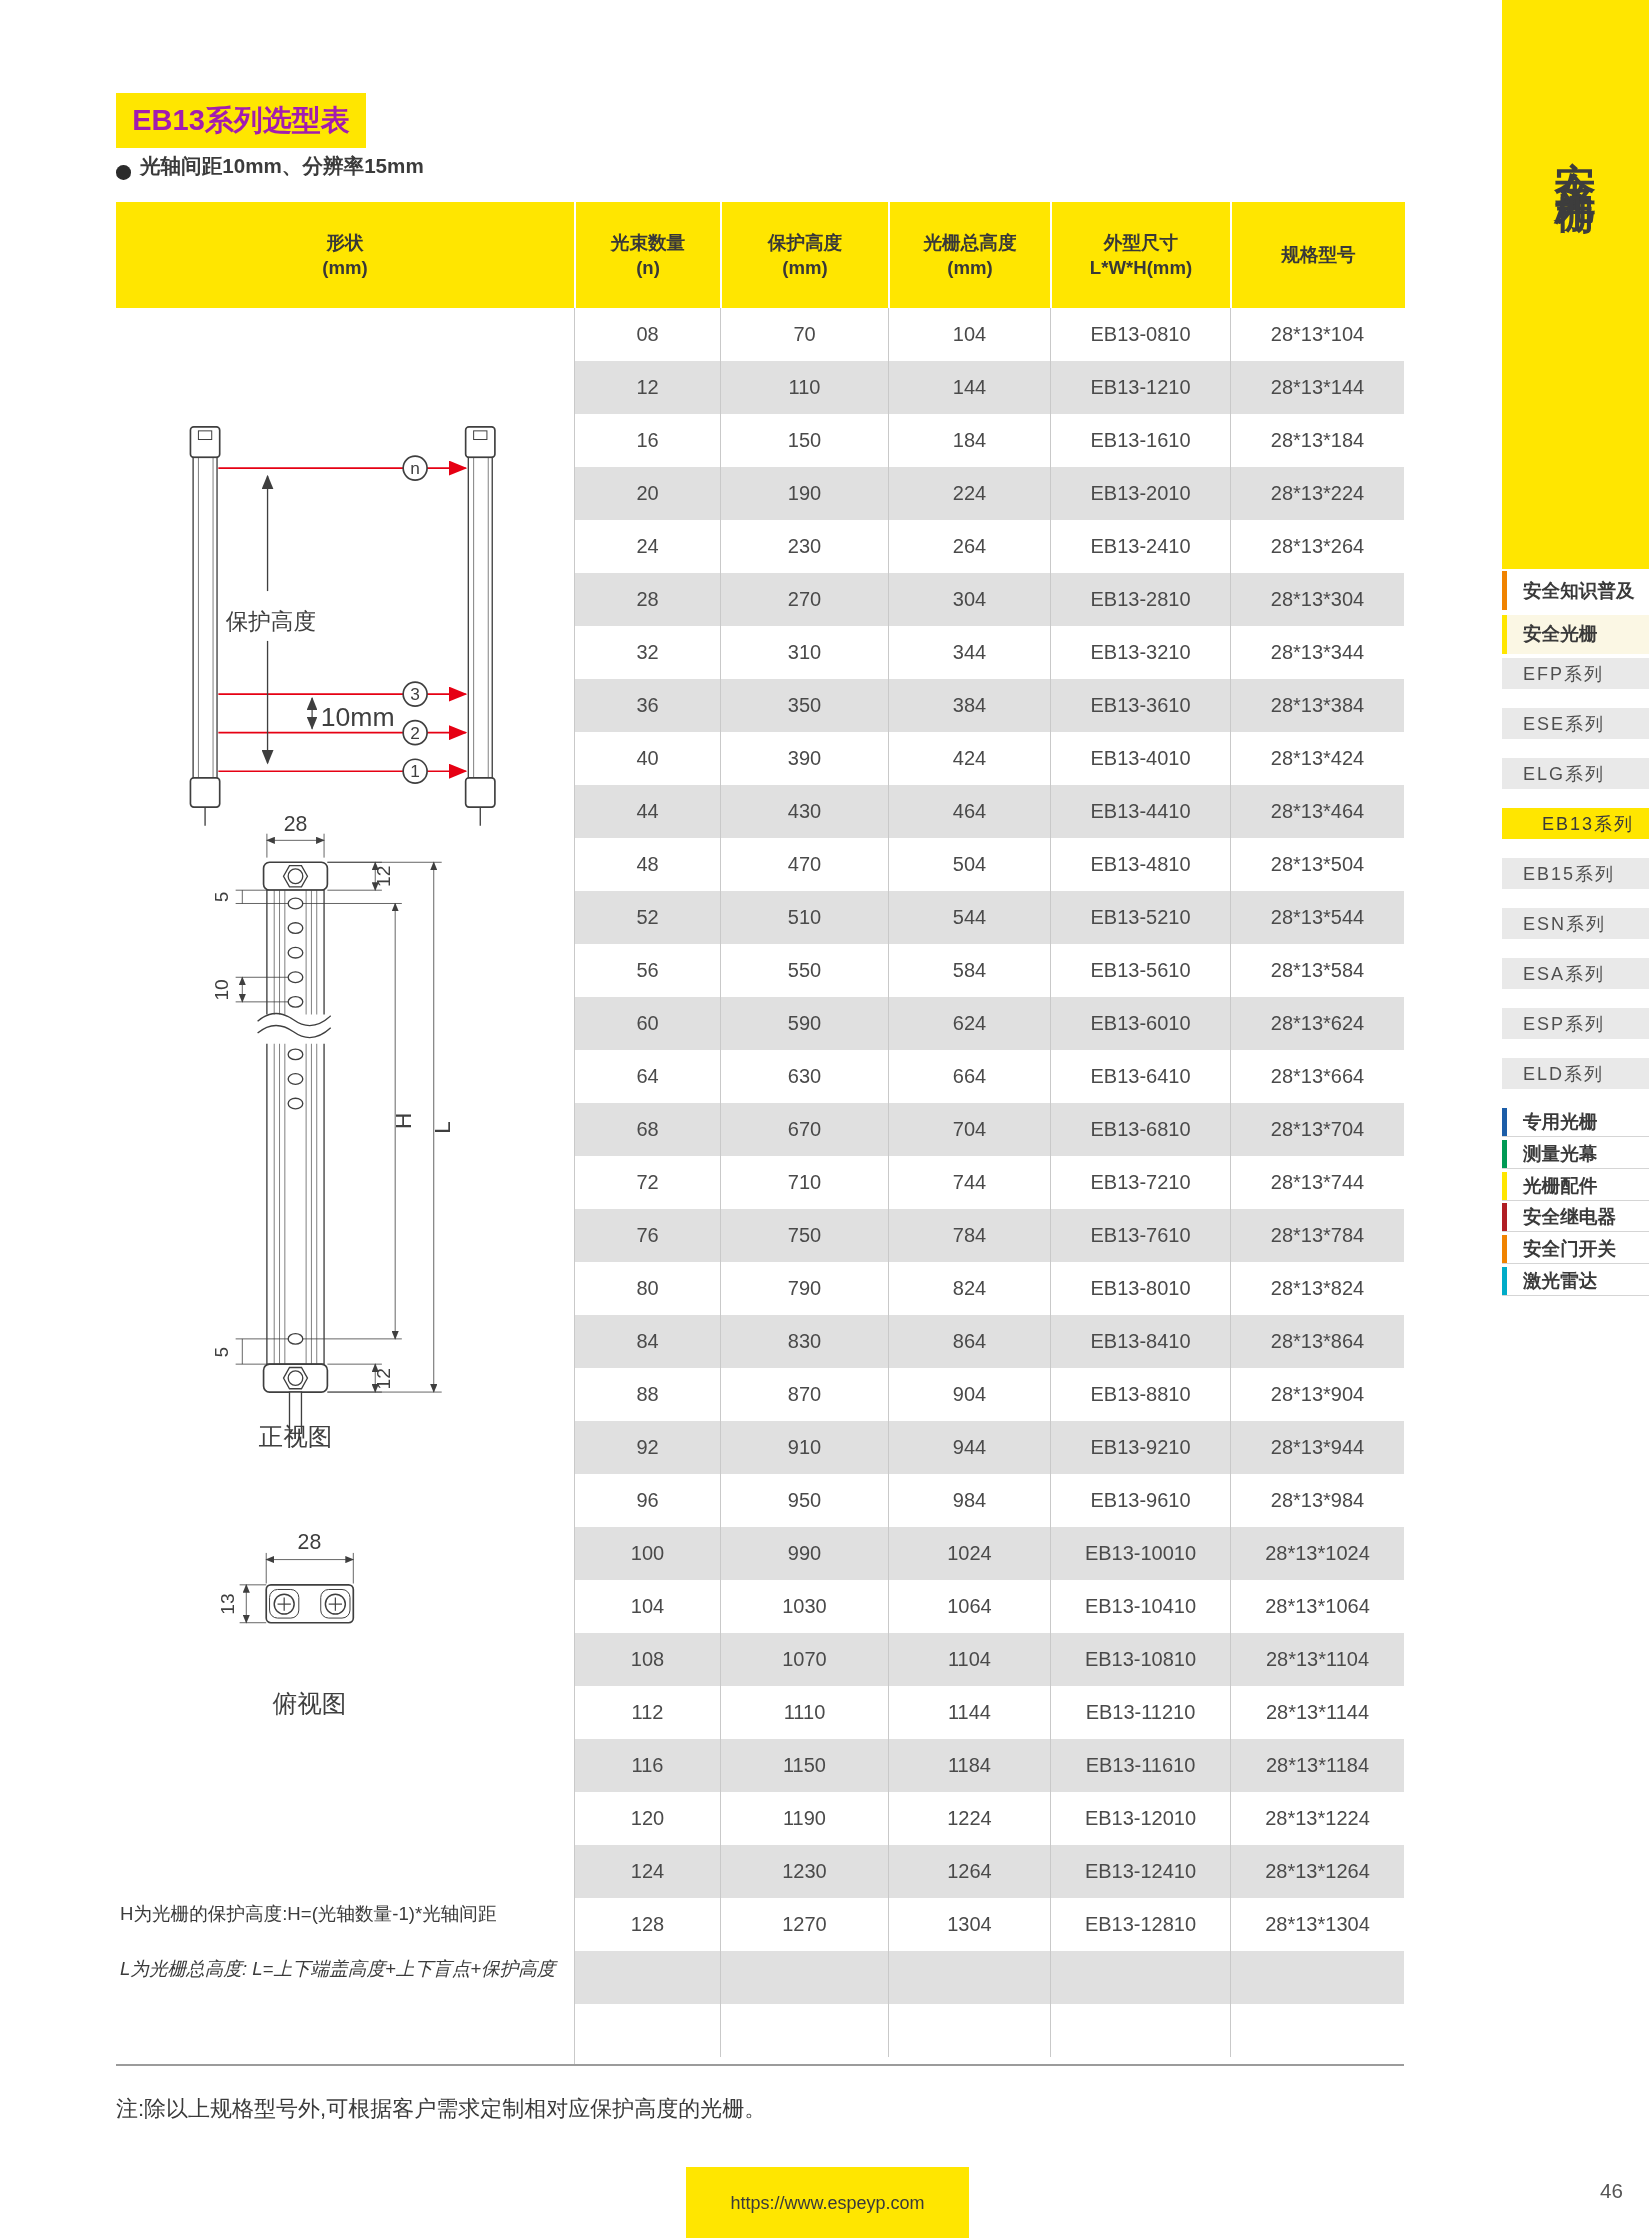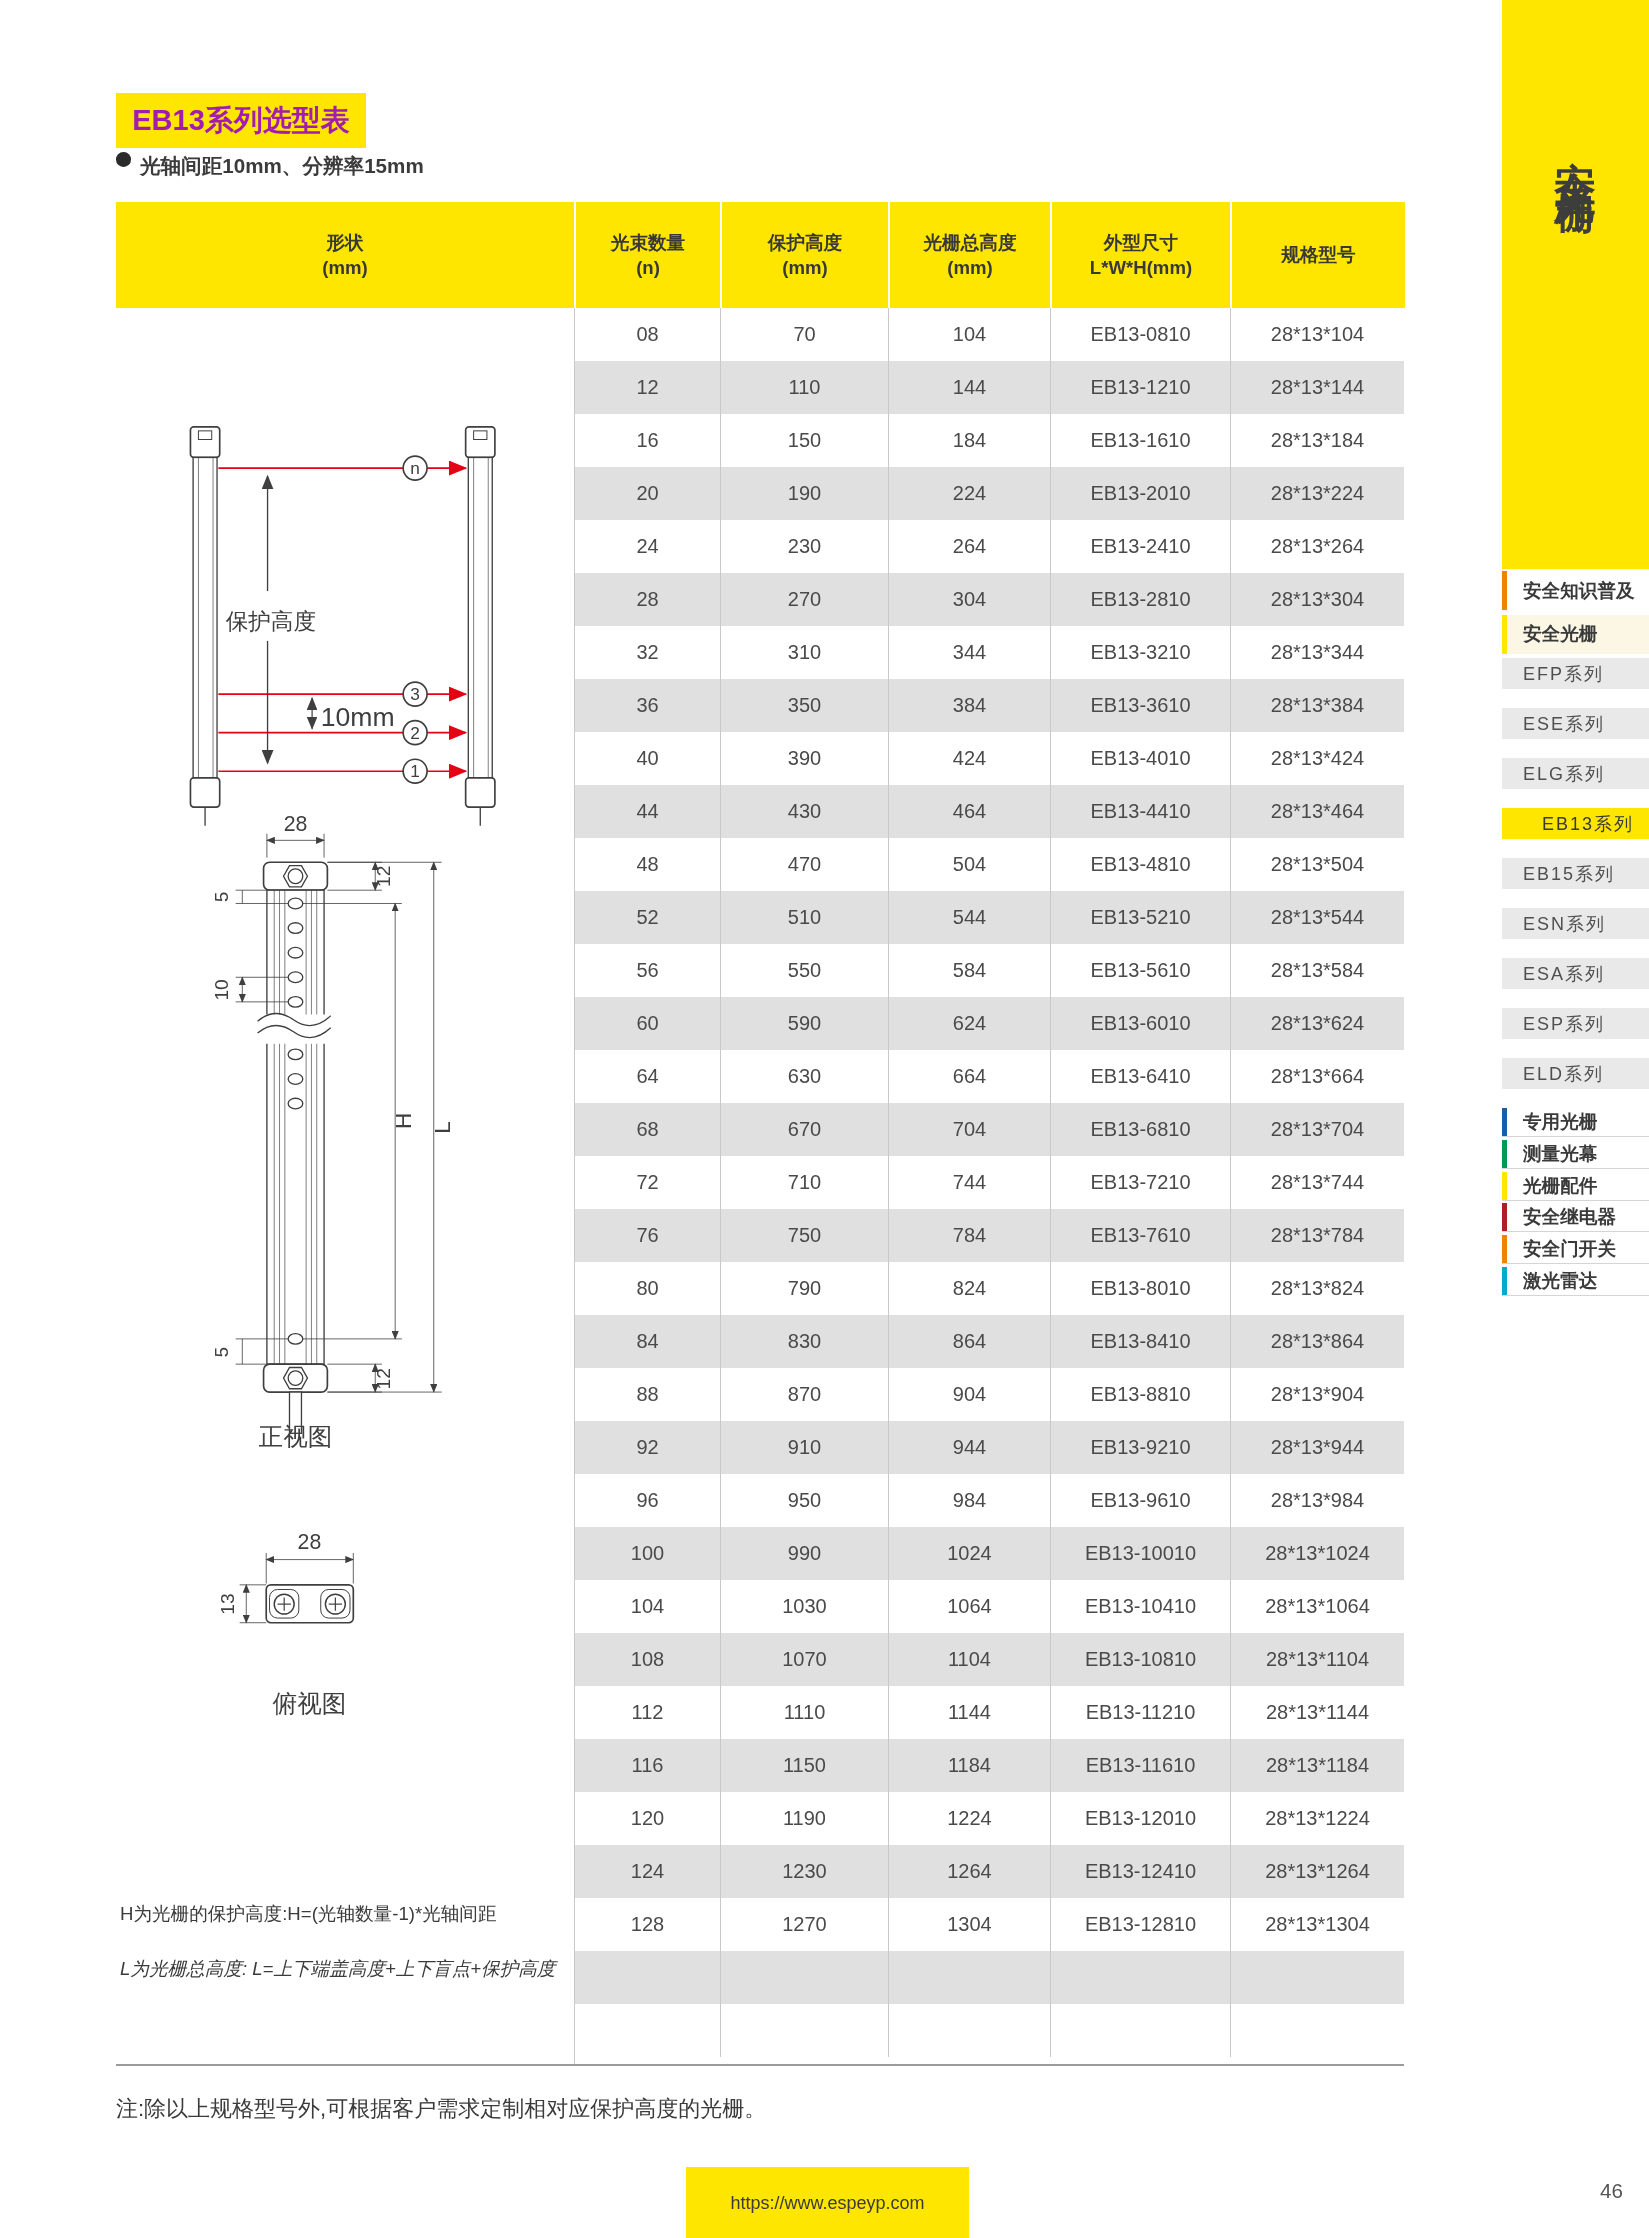--- a/index.html
+++ b/index.html
@@ -2,21 +2,21 @@
 <html style="font-size:10.6px"><head>
 <meta charset="utf-8">
 <style>
   html,body{margin:0;padding:0;background:#ffffff;}
   body{font-family:"Liberation Sans","DejaVu Sans",sans-serif;}
   .page{position:relative;width:1649px;height:2239px;background:#fff;overflow:hidden;}
 
   
   .title-badge{position:absolute;left:116px;top:85px;width:250px;height:55px;background:#FFE600;
     display:flex;align-items:center;justify-content:center;font-size:29px;font-weight:bold;color:#a21caf;margin-top:8px;}
-  .subtitle{position:absolute;left:116px;top:152px;display:flex;align-items:flex-start;gap:9.3px;
+  .subtitle{position:absolute;left:116px;top:152px;display:flex;align-items:flex-end;gap:9.3px;
     font-size:20.6px;font-weight:bold;color:#3b3b3b;}
   .subtitle .dot{width:14.6px;height:14.6px;border-radius:50%;background:#2b2b2b;}
 
   
   .sel-table{position:absolute;left:116px;top:202px;width:1288px;}
   .thead{display:grid;grid-template-columns:460px 146px 168px 162px 180px 173px;height:106px;}
   .th{background:#FFE600;box-sizing:border-box;border-right:2px solid #ffffff;
     display:flex;flex-direction:column;align-items:center;justify-content:center;
     font-size:18.6px;font-weight:bold;color:#383838;line-height:1.35;}
   .th:last-child{border-right:none;}

